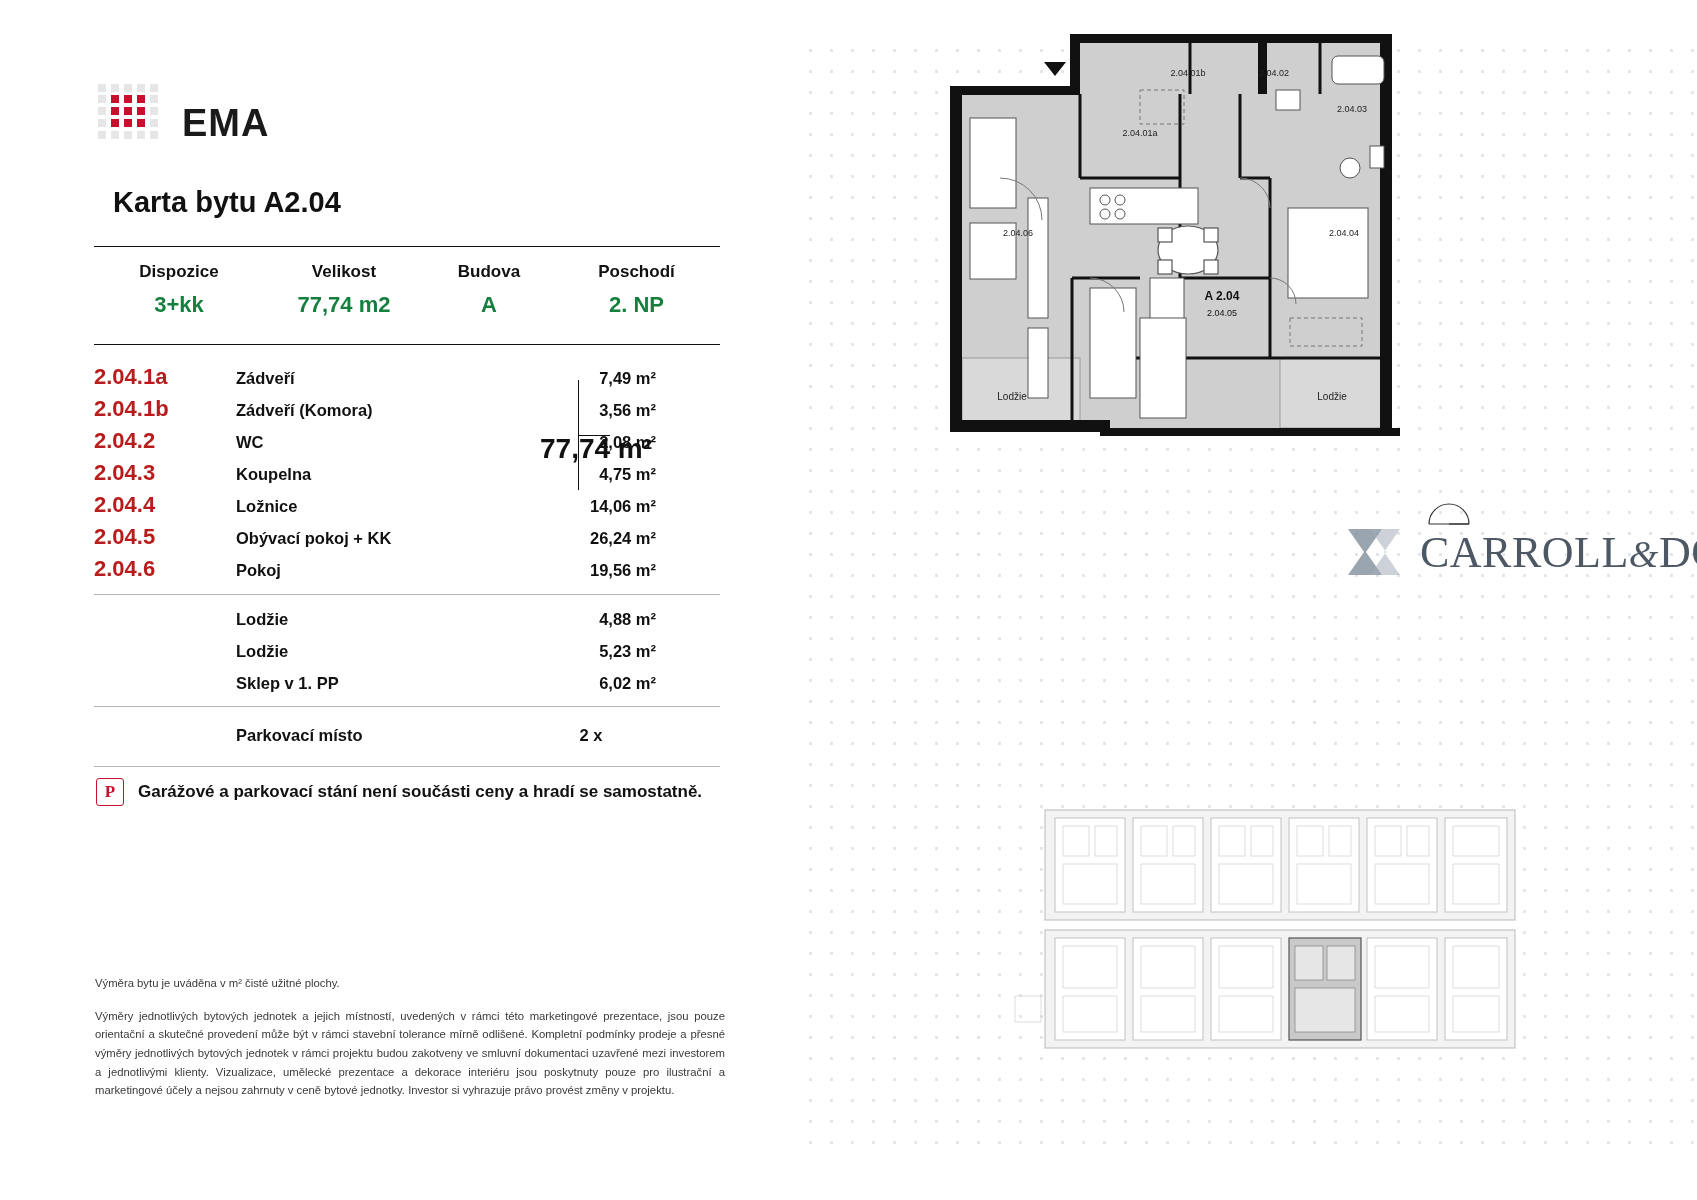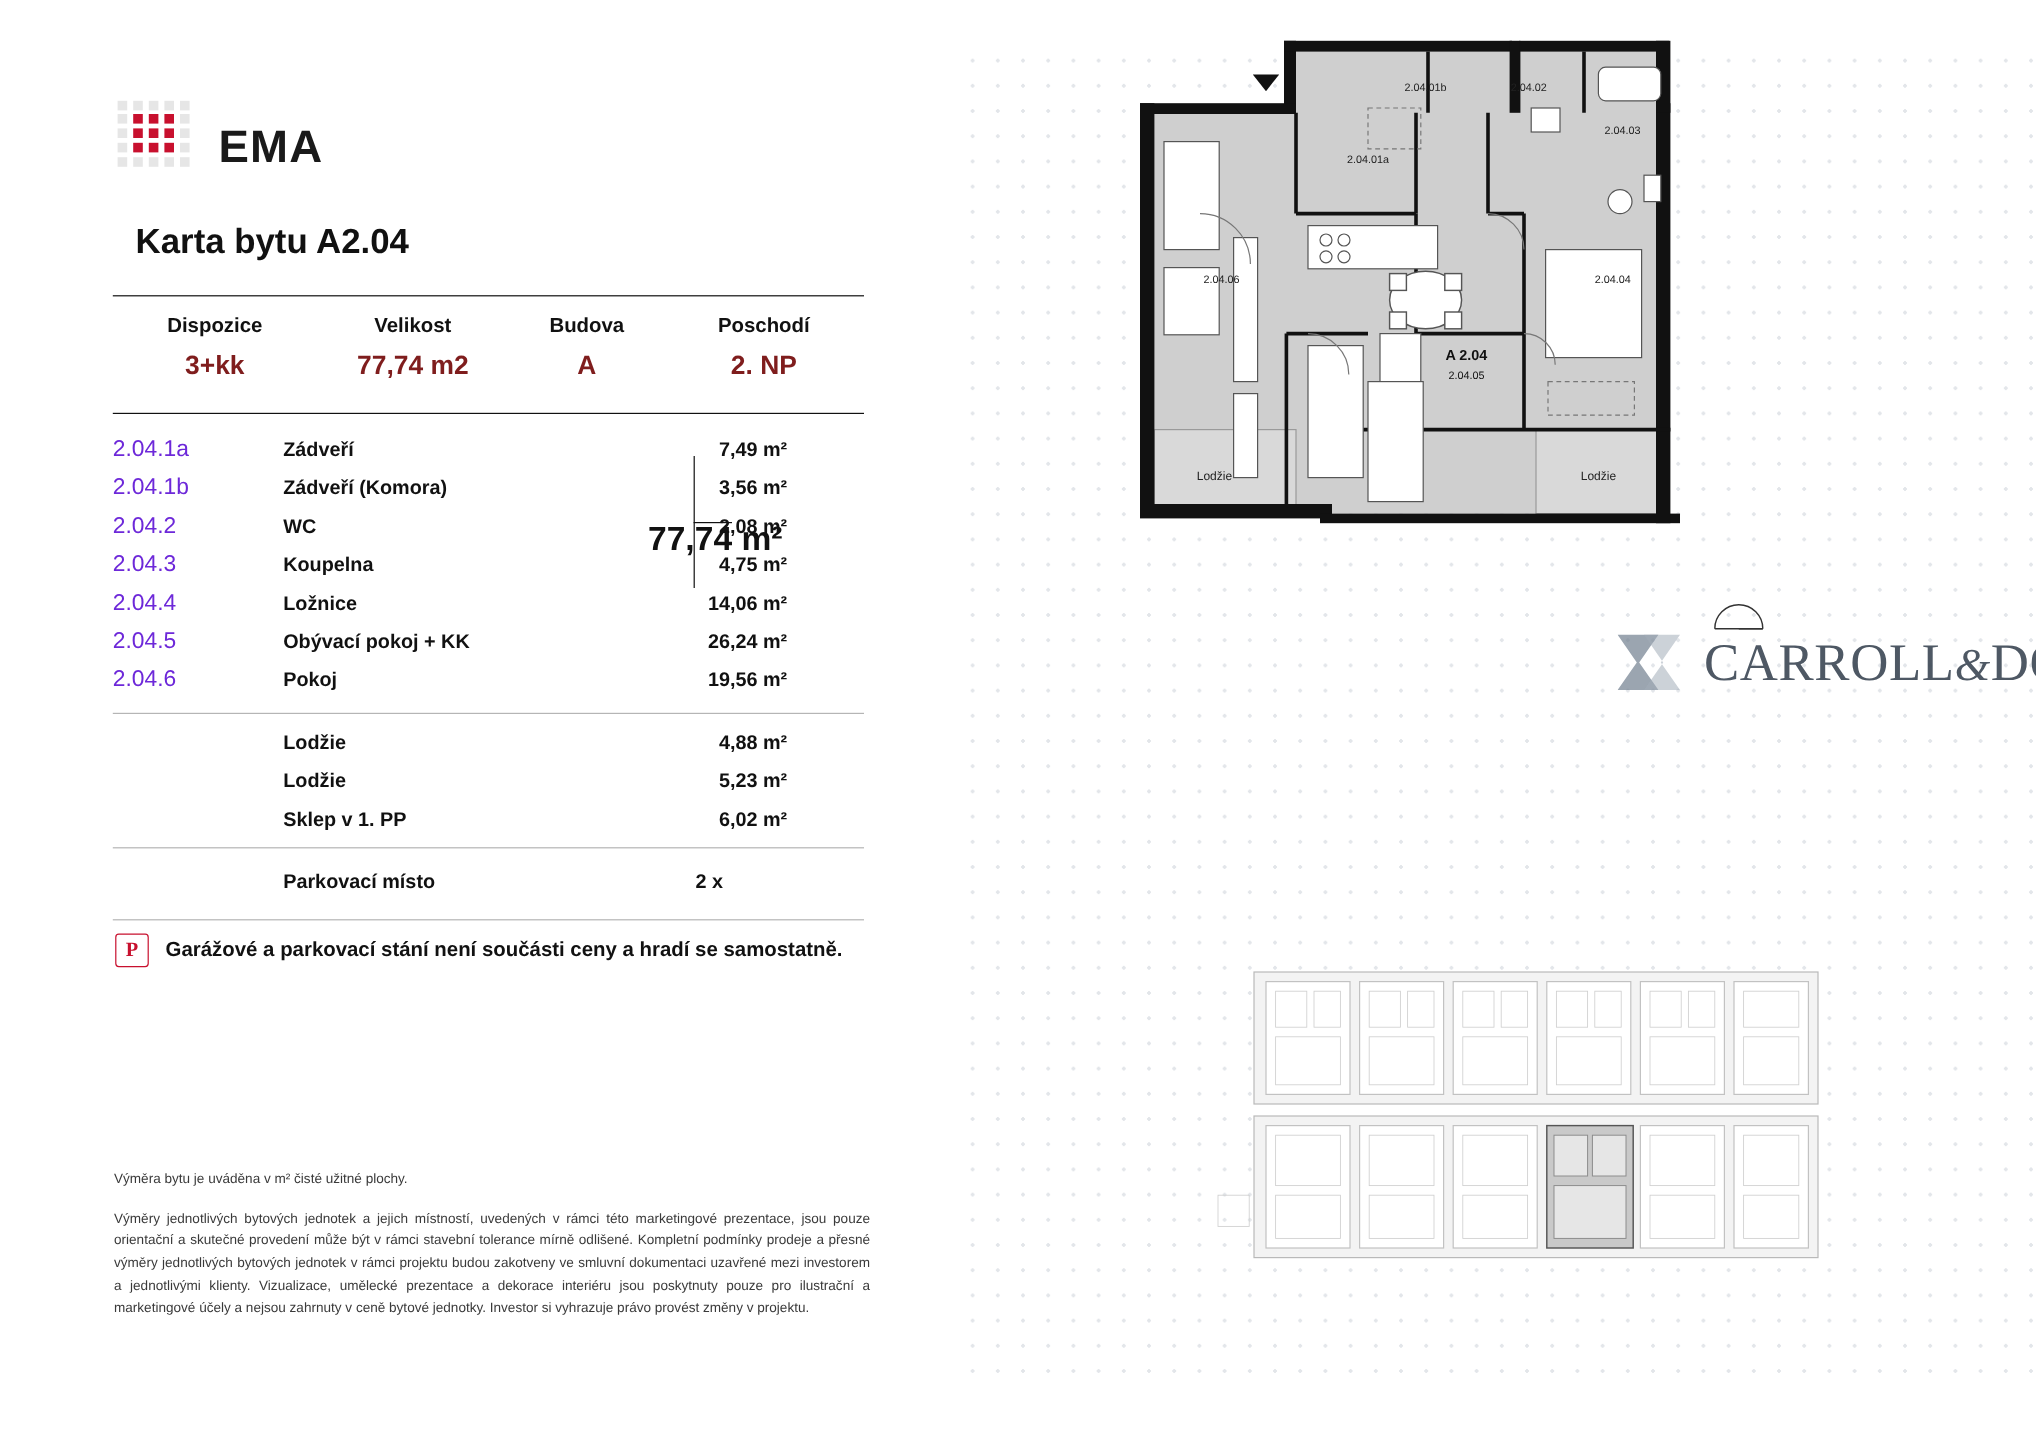--- a/index.html
+++ b/index.html
@@ -92,43 +92,43 @@
   }
   .summary .col .lbl {
     font-size: 17px;
     font-weight: bold;
     color: #111;
     margin-bottom: 10px;
   }
   .summary .col .val {
     font-size: 22px;
     font-weight: bold;
-    color: #7f1d1d;
+    color: #15803d;
   }
   .summary .col.c1 { width: 170px; }
   .summary .col.c2 { width: 160px; }
   .summary .col.c3 { width: 130px; }
   .summary .col.c4 { width: 165px; }
 
   .room-table {
     position: absolute;
     left: 94px;
     top: 364px;
     width: 630px;
   }
   .room-row {
     display: flex;
     align-items: baseline;
     height: 32px;
   }
   .room-row .code {
     width: 142px;
-    font-size: 19px;
-    font-weight: normal;
-    color: #6d28d9;
+    font-size: 22px;
+    font-weight: bold;
+    color: #b91c1c;
   }
   .room-row .name {
     width: 290px;
     font-size: 16.5px;
     font-weight: bold;
     color: #111;
   }
   .room-row .area {
     width: 130px;
     text-align: right;

